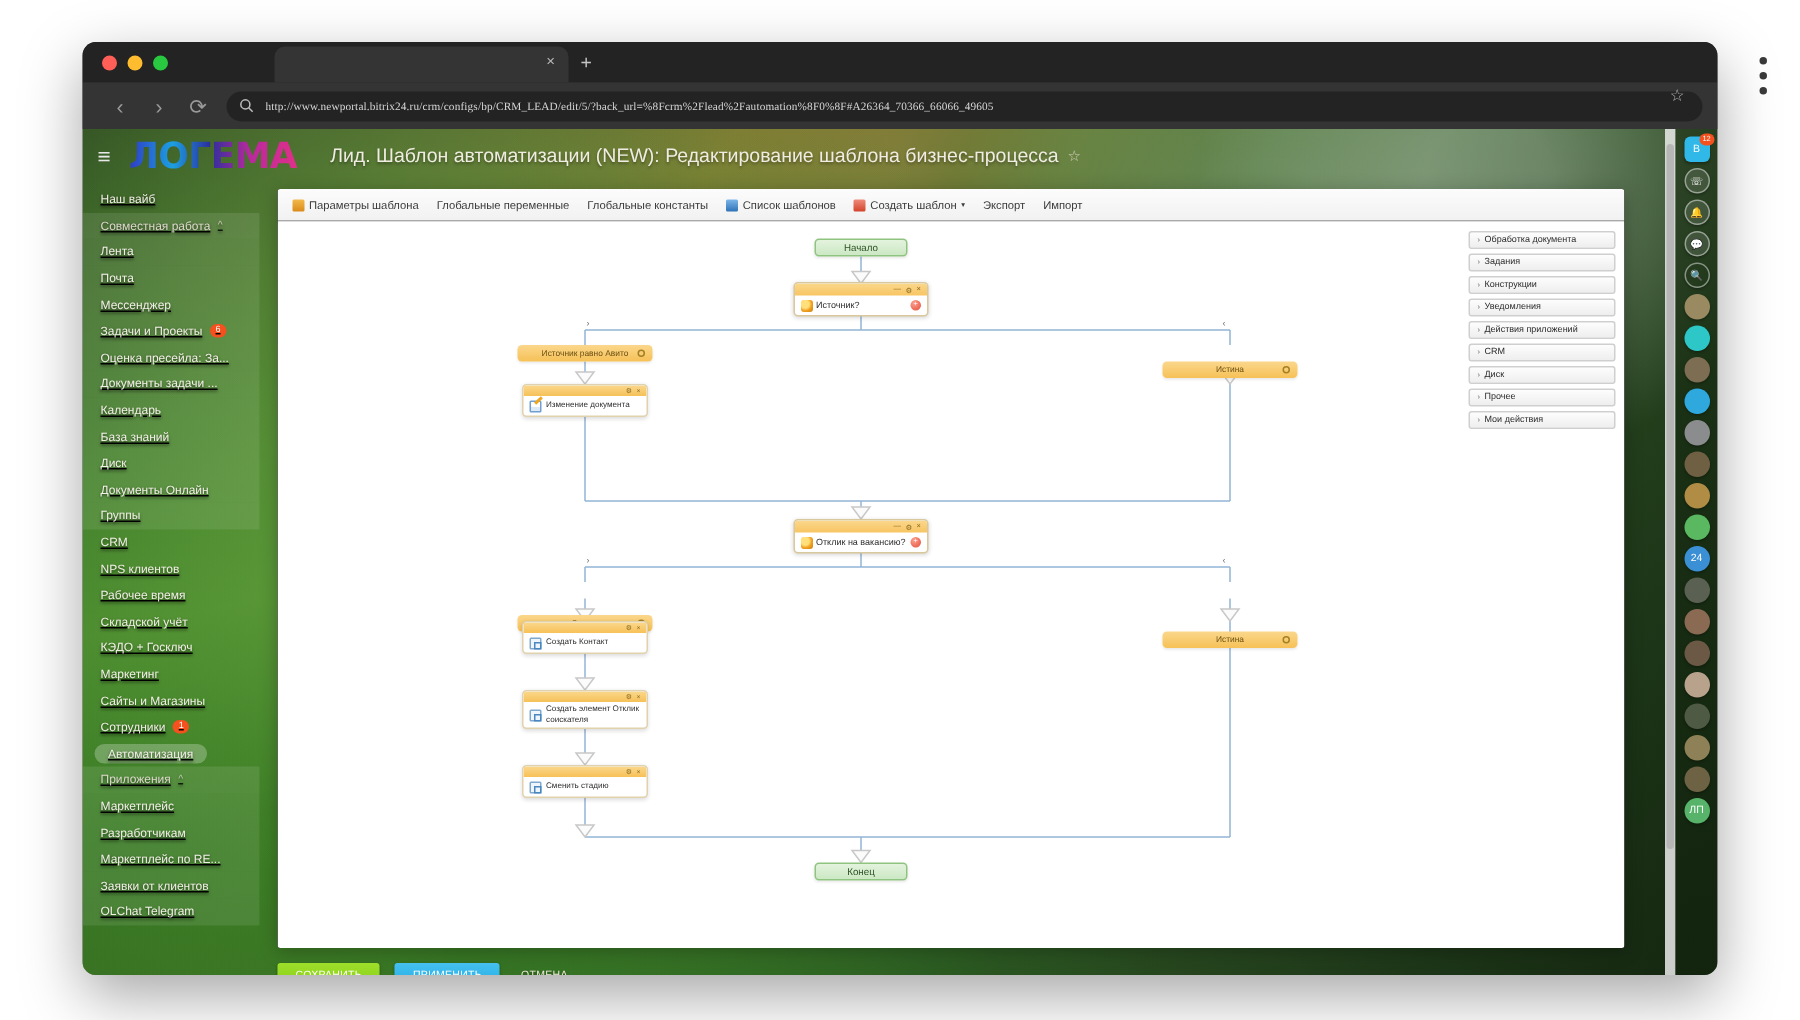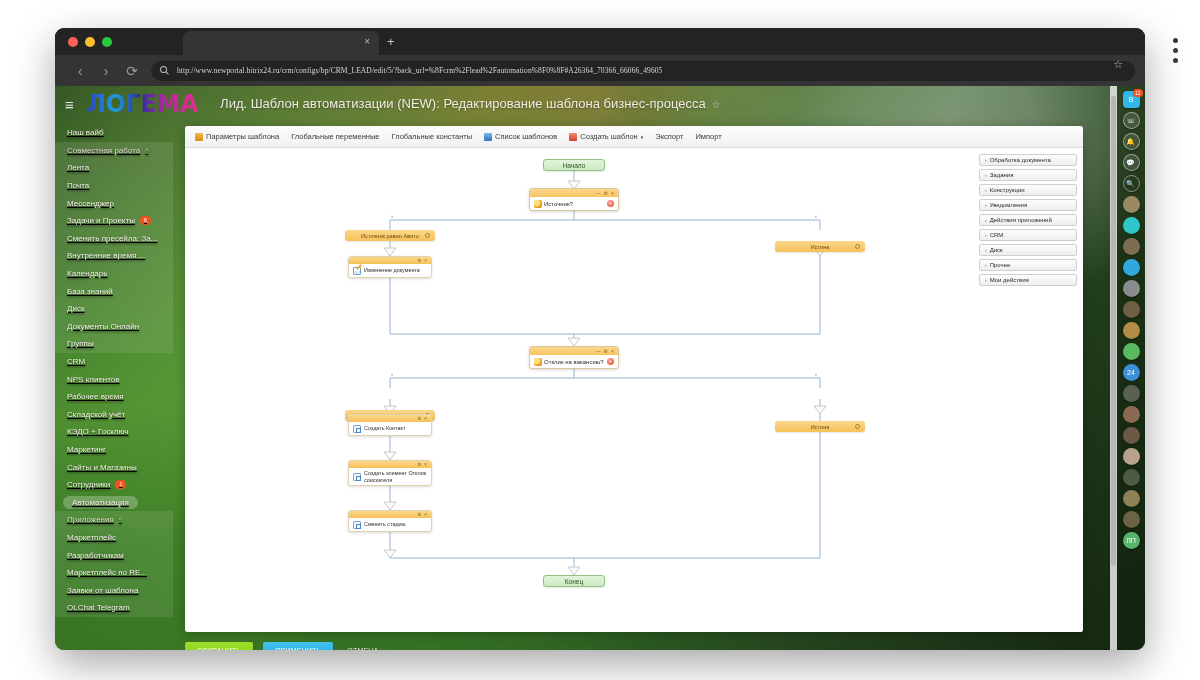--- a/index.html
+++ b/index.html
@@ -506,24 +506,24 @@
             <span>Почта</span>
           </div>
           <div class="menu-item sub">
             <span>Мессенджер</span>
           </div>
           <div class="menu-item sub">
             <span>Задачи и Проекты</span>
             <span class="badge">6</span>
           </div>
           <div class="menu-item sub">
-            <span>Сменить пресейла: За...</span>
-          </div>
-          <div class="menu-item sub">
-            <span>Внутренние время ...</span>
+            <span>Оценка пресейла: За...</span>
+          </div>
+          <div class="menu-item sub">
+            <span>Документы задачи ...</span>
           </div>
           <div class="menu-item sub">
             <span>Календарь</span>
           </div>
           <div class="menu-item sub">
             <span>База знаний</span>
           </div>
           <div class="menu-item sub">
             <span>Диск</span>
           </div>
@@ -568,21 +568,21 @@
           <div class="menu-item sub">
             <span>Маркетплейс</span>
           </div>
           <div class="menu-item sub">
             <span>Разработчикам</span>
           </div>
           <div class="menu-item sub">
             <span>Маркетплейс по RE...</span>
           </div>
           <div class="menu-item sub">
-            <span>Заявки от шаблона</span>
+            <span>Заявки от клиентов</span>
           </div>
           <div class="menu-item sub">
             <span>OLChat Telegram</span>
           </div>
         </nav>
 
       <section class="bx-content">
 
         <div class="bx-toolbar" id="toolbar">
             <div class="tb-item">

